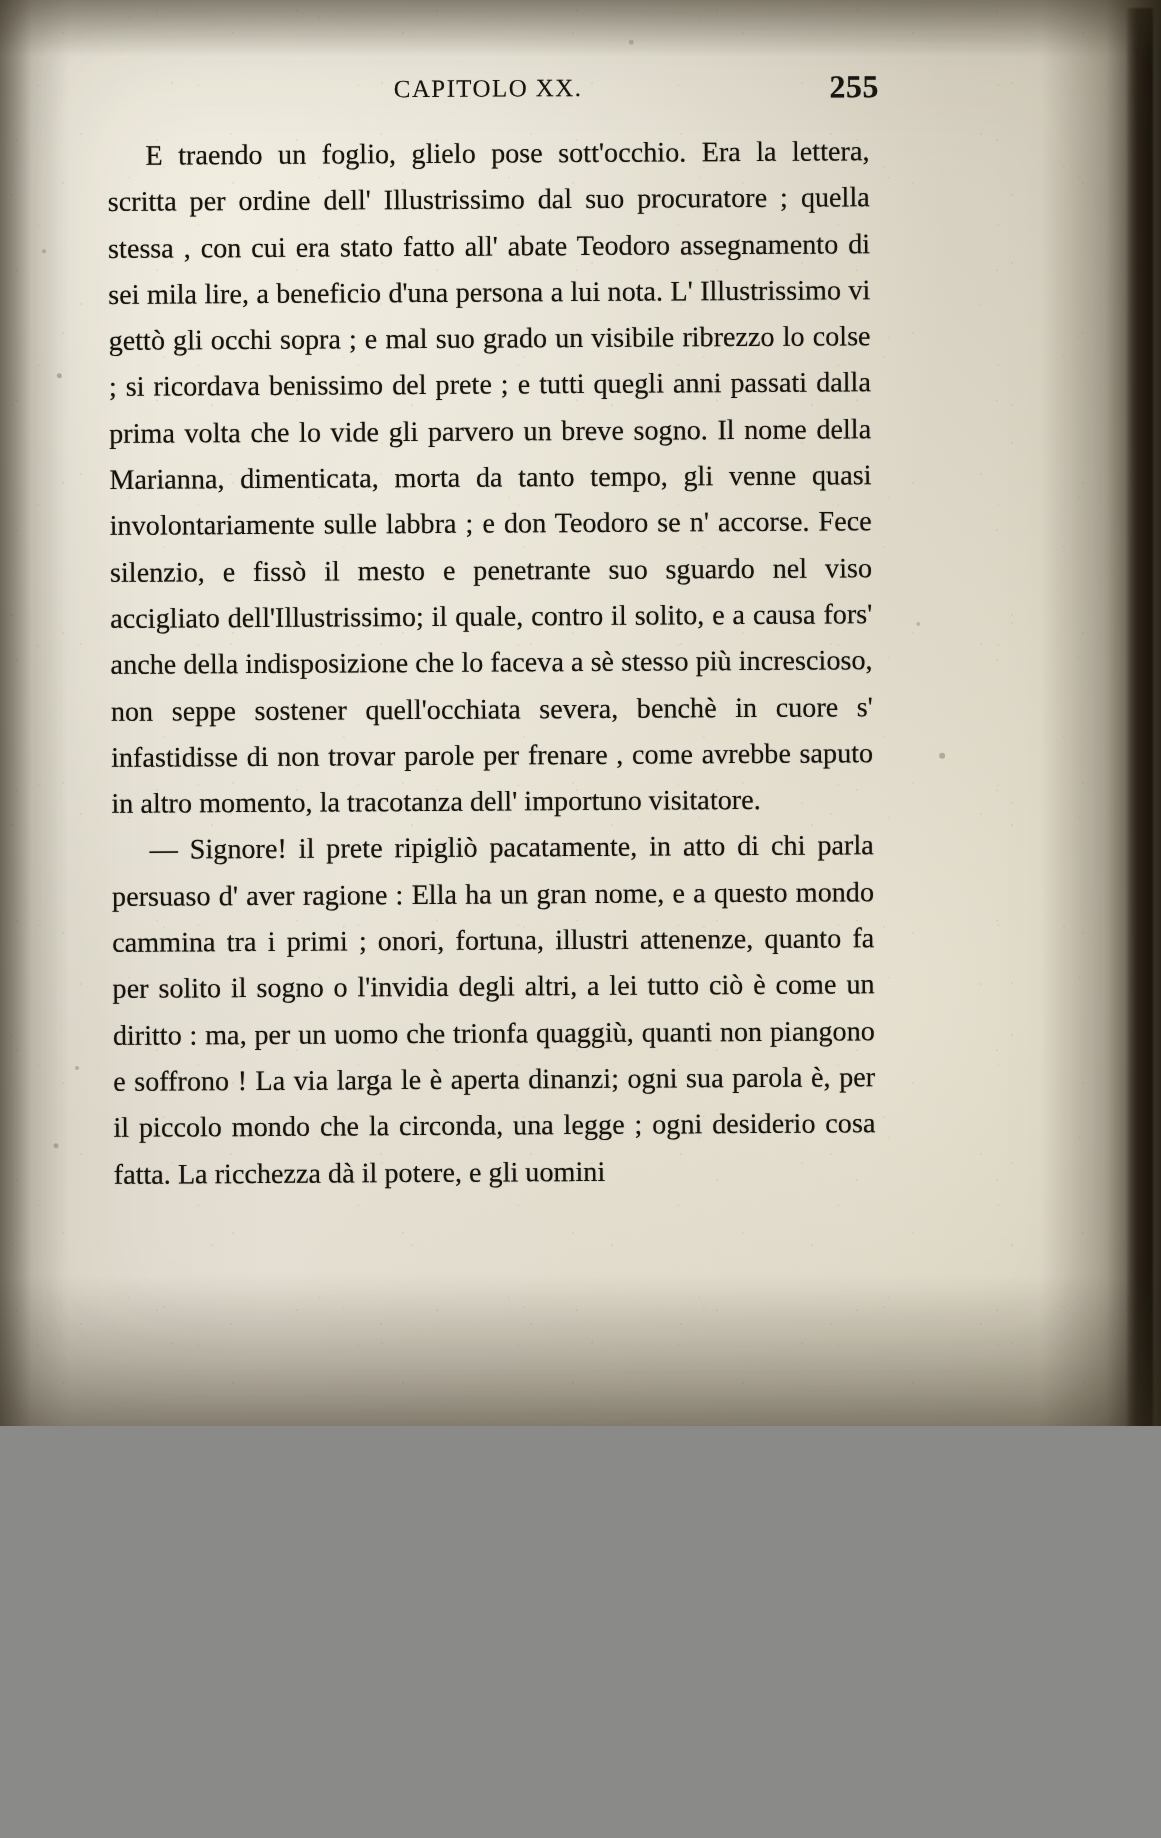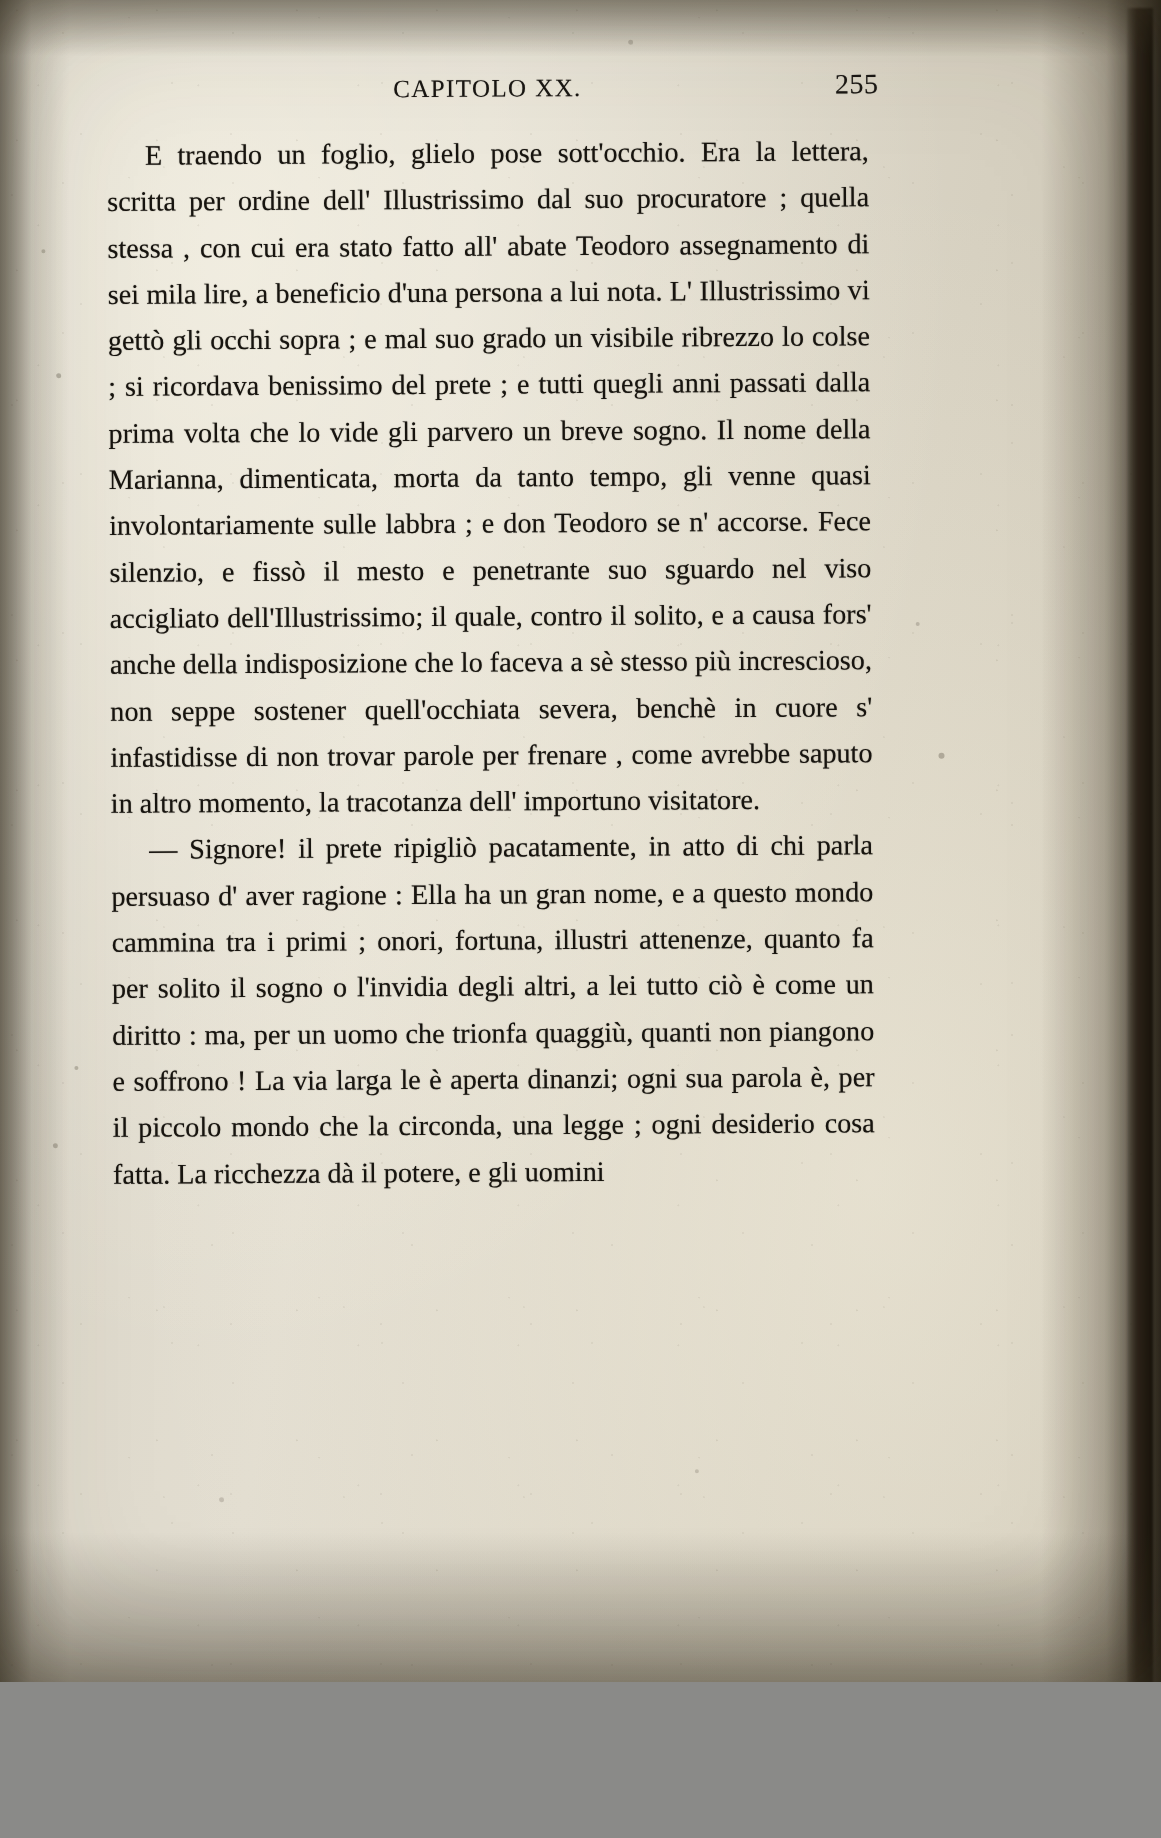--- a/index.html
+++ b/index.html
@@ -10,21 +10,21 @@
   body {
     width: 1161px;
     height: 1838px;
     overflow: hidden;
     font-family: "Liberation Serif", serif;
   }
 
   #page {
     position: relative;
     width: 1161px;
-    height: 1682px;
+    height: 1426px;
     background: #d9d4c6;
     background-image:
       radial-gradient(ellipse at 20% 15%, rgba(255,252,240,0.55), rgba(255,252,240,0) 55%),
       radial-gradient(ellipse at 75% 70%, rgba(250,245,228,0.45), rgba(250,245,228,0) 60%),
       linear-gradient(100deg, #dcd7c9 0%, #e2ddd0 35%, #d6d0c0 70%, #cfc8b6 100%);
     overflow: hidden;
   }
 
   
   #grain {
@@ -112,22 +112,22 @@
     font-variant: small-caps;
     font-size: 25px;
     letter-spacing: 1.4px;
     font-family: "Liberation Serif", serif;
     text-shadow: 0 0 1px rgba(0,0,0,0.35);
   }
   .page-number {
     position: absolute;
     right: -10px;
     top: -4px;
-    font-size: 28px;
-    font-weight: 400;
+    font-size: 32px;
+    font-weight: 700;
     letter-spacing: 0.5px;
     color: #1a1714;
     text-shadow: 0 0 1px rgba(0,0,0,0.4);
   }
 
   .body-text {
     margin-top: 14px;
     font-size: 28.2px;
     line-height: 46.3px;
     color: #17140f;

